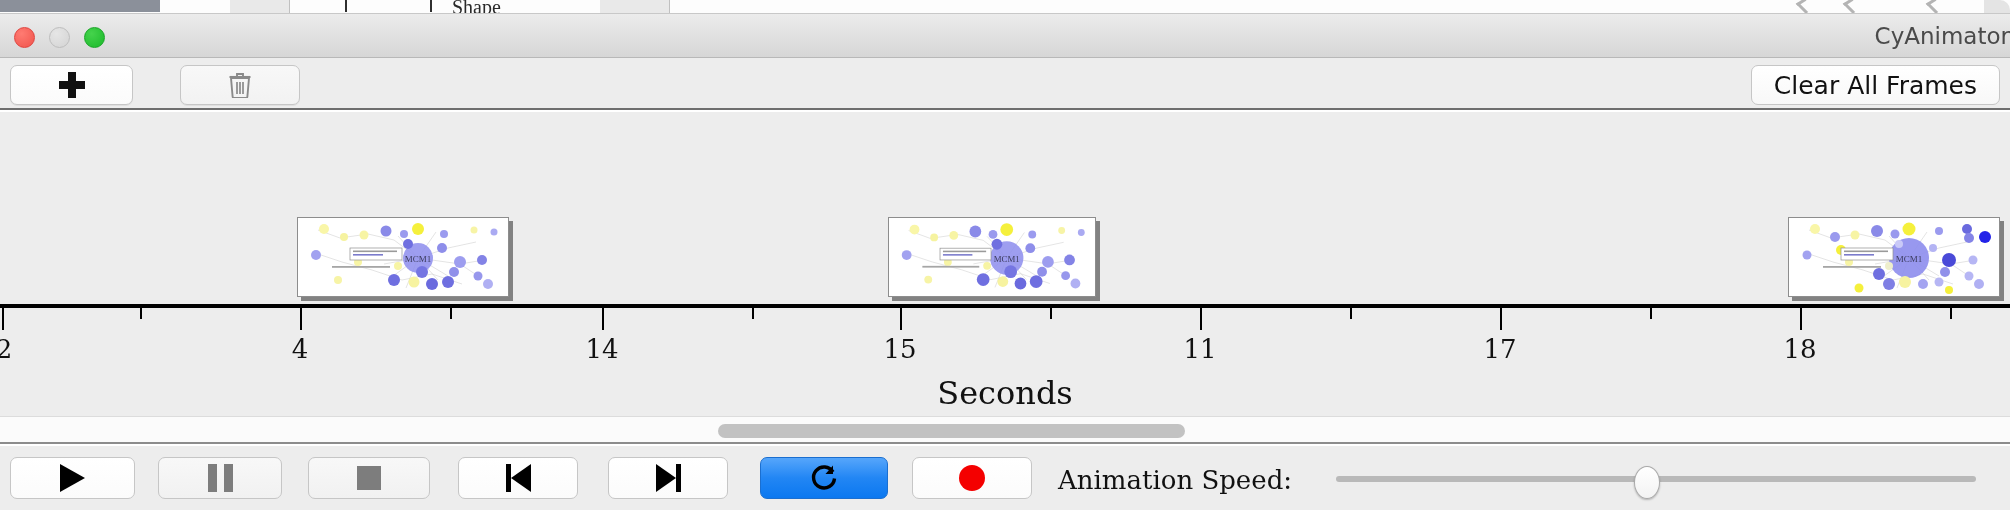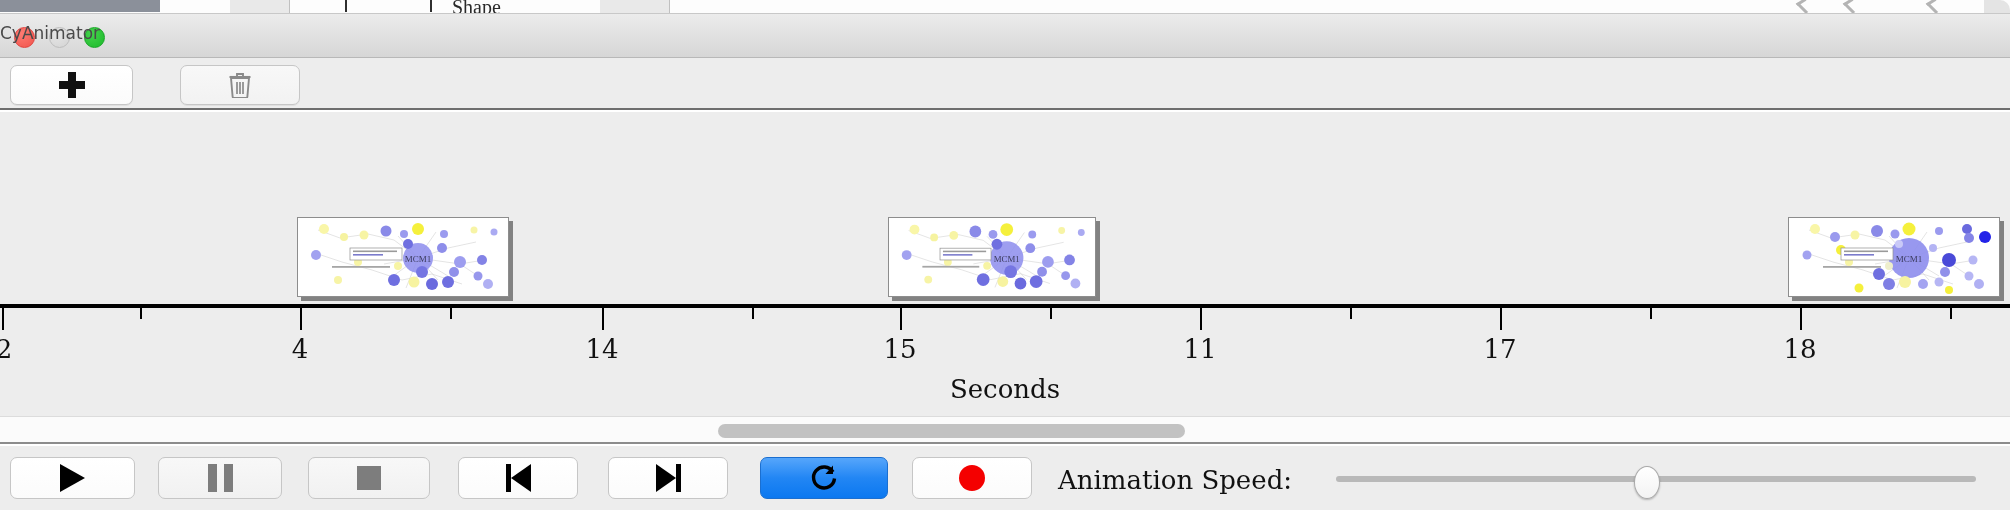--- a/index.html
+++ b/index.html
@@ -45,21 +45,21 @@
     background: linear-gradient(to bottom, #ececec 0%, #e0e0e0 55%, #d6d6d6 100%);
     border-bottom: 1px solid #b8b8b8;
   }
   .traffic { position: absolute; left: 14px; top: 13px; display: flex; gap: 14px; }
   .light { width: 21px; height: 21px; border-radius: 50%; }
   .light.close   { background: radial-gradient(circle at 35% 30%, #ff7b72, #f0544c); border: 1px solid #e0413c; }
   .light.min     { background: radial-gradient(circle at 35% 30%, #e6e6e6, #d3d3d3); border: 1px solid #bdbdbd; }
   .light.max     { background: radial-gradient(circle at 35% 30%, #45d34c, #1bb92a); border: 1px solid #16a524; }
   .win-title {
     position: absolute; left: 0; right: 0; top: 9px;
-    text-align: left; font-size: 17px; color: #4a4a4a;
+    text-align: right; font-size: 23px; color: #4a4a4a;
     font-family: "DejaVu Sans", sans-serif;
   }
 
   
   .toolbar {
     position: absolute; left: 0; top: 58px; width: 2010px; height: 52px;
     background: #ededed; border-bottom: 2px solid #6e6e6e;
   }
   .tb-btn {
     position: absolute; top: 7px; height: 40px;
@@ -110,21 +110,21 @@
   .tick { position: absolute; width: 2px; background: #000; }
   .tick.major { top: 196px; height: 22px; }
   .tick.minor { top: 196px; height: 11px; }
   .tick-label {
     position: absolute; top: 222px; font-size: 26px; color: #111;
     font-family: "DejaVu Serif", serif; transform: translateX(-50%);
     white-space: nowrap;
   }
   .axis-title {
     position: absolute; top: 262px; left: 0; width: 2010px; text-align: center;
-    font-size: 26px; color: #111; font-family: "DejaVu Serif", serif;
+    font-size: 32px; color: #111; font-family: "DejaVu Serif", serif;
   }
 
   
   .scroll-area {
     position: absolute; left: 0; top: 416px; width: 2010px; height: 28px;
     background: #fbfbfb; border-top: 1px solid #dcdcdc; border-bottom: 2px solid #8c8c8c;
   }
   .scroll-thumb {
     position: absolute; top: 7px; height: 14px; border-radius: 7px; background: #c2c2c2;
   }
@@ -202,20 +202,21 @@
       <span class="plus-icon"></span>
     </div>
     <div class="tb-btn disabled" id="btn-del">
       <svg class="trash-icon" viewBox="0 0 22 26">
         <path d="M2 6 h18 l-1.6 18.5 a1.6 1.6 0 0 1 -1.6 1.5 h-11.6 a1.6 1.6 0 0 1 -1.6 -1.5 Z" fill="none" stroke="#8a8a8a" stroke-width="1.9"></path>
         <path d="M0.5 5 h21" stroke="#8a8a8a" stroke-width="2.1" fill="none"></path>
         <path d="M8 5 v-3 h6 v3" fill="none" stroke="#8a8a8a" stroke-width="1.9"></path>
         <path d="M8 10 v12 M11 10 v12 M14 10 v12" stroke="#8a8a8a" stroke-width="1.7" fill="none"></path>
       </svg>
     </div>
+    <div id="btn-clear">Clear All Frames</div>
   </div>
 
   <div class="timeline">
 
     <div class="frame" style="left:297px;top:105px;width:212px;height:80px;">
       <svg width="212" height="80" viewBox="0 0 212 80">
         <g stroke="#c9c9c9" stroke-width="0.5" fill="none">
           <path d="M20 12 L42 20 M42 20 L70 16 M70 16 L96 22 M96 22 L120 40 M120 40 L150 30 M150 30 L178 24
                    M14 34 L44 44 M44 44 L74 52 M74 52 L104 62 M104 62 L134 56 M134 56 L164 66
                    M120 40 L95 58 M120 40 L140 62 M120 40 L108 70 M120 40 L86 46 M120 40 L162 46

